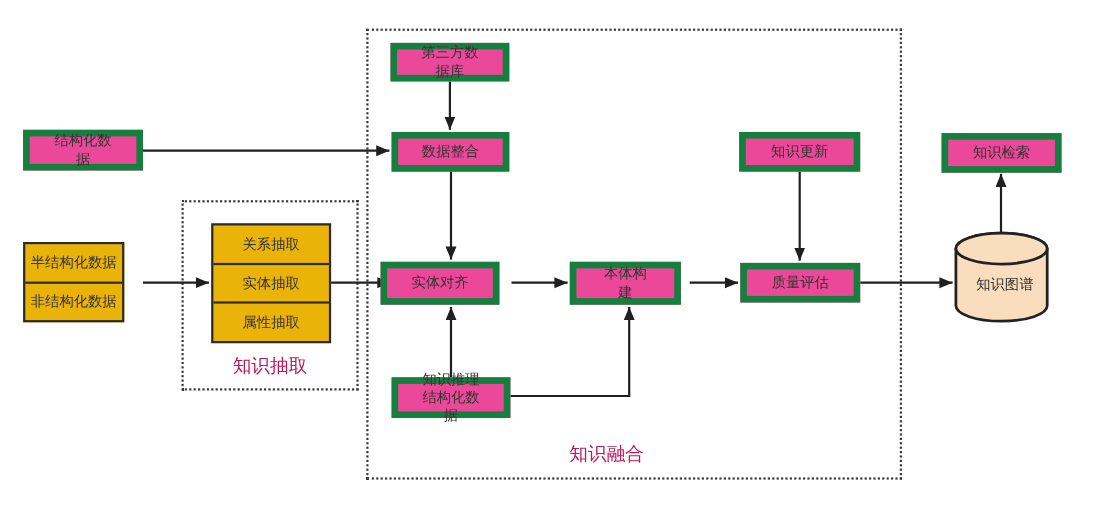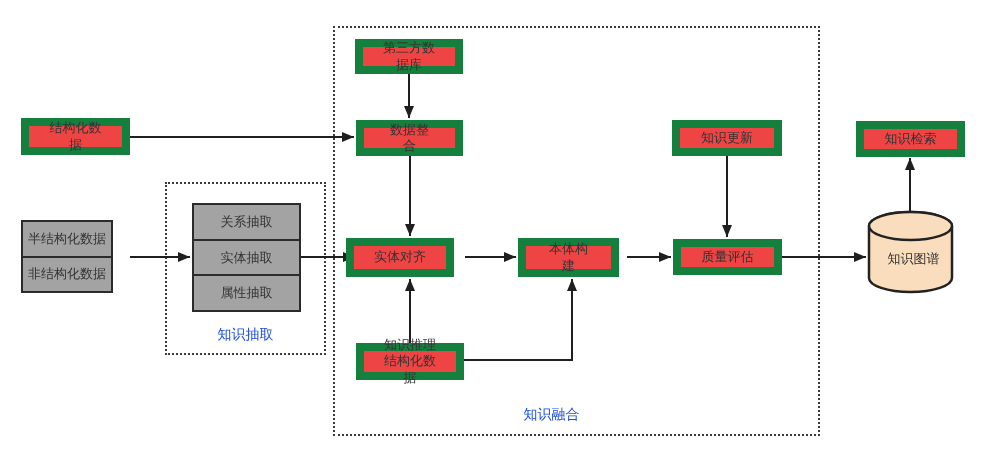--- a/index.html
+++ b/index.html
@@ -15,47 +15,47 @@
     position: absolute;
     box-sizing: border-box;
     border: 2px dotted #3a3a3a;
     background: transparent;
     z-index: 1;
   }
   .group-label {
     position: absolute;
     left: 0; right: 0;
     text-align: center;
-    font-size: 14px;
-    color: #1d4ed8;
+    font-size: 17px;
+    color: #be185d;
   }
   #connectors {
     position: absolute;
     left: 0; top: 0;
     z-index: 2;
   }
   .node {
     position: absolute;
     box-sizing: border-box;
-    background: #ef4444;
-    border: 8px solid #15803d;
+    background: #ec4899;
+    border: 6px solid #15803d;
     display: flex;
     align-items: center;
     justify-content: center;
     text-align: center;
     font-size: 13px;
     line-height: 1.25;
     color: #333333;
     z-index: 3;
     padding: 2px 20px;
   }
   .stack {
     position: absolute;
     box-sizing: border-box;
-    background: #a3a3a3;
+    background: #eab308;
     border: 2px solid #2b2b2b;
     display: flex;
     flex-direction: column;
     z-index: 3;
   }
   .stack .cell {
     flex: 1;
     display: flex;
     align-items: center;
     justify-content: center;

